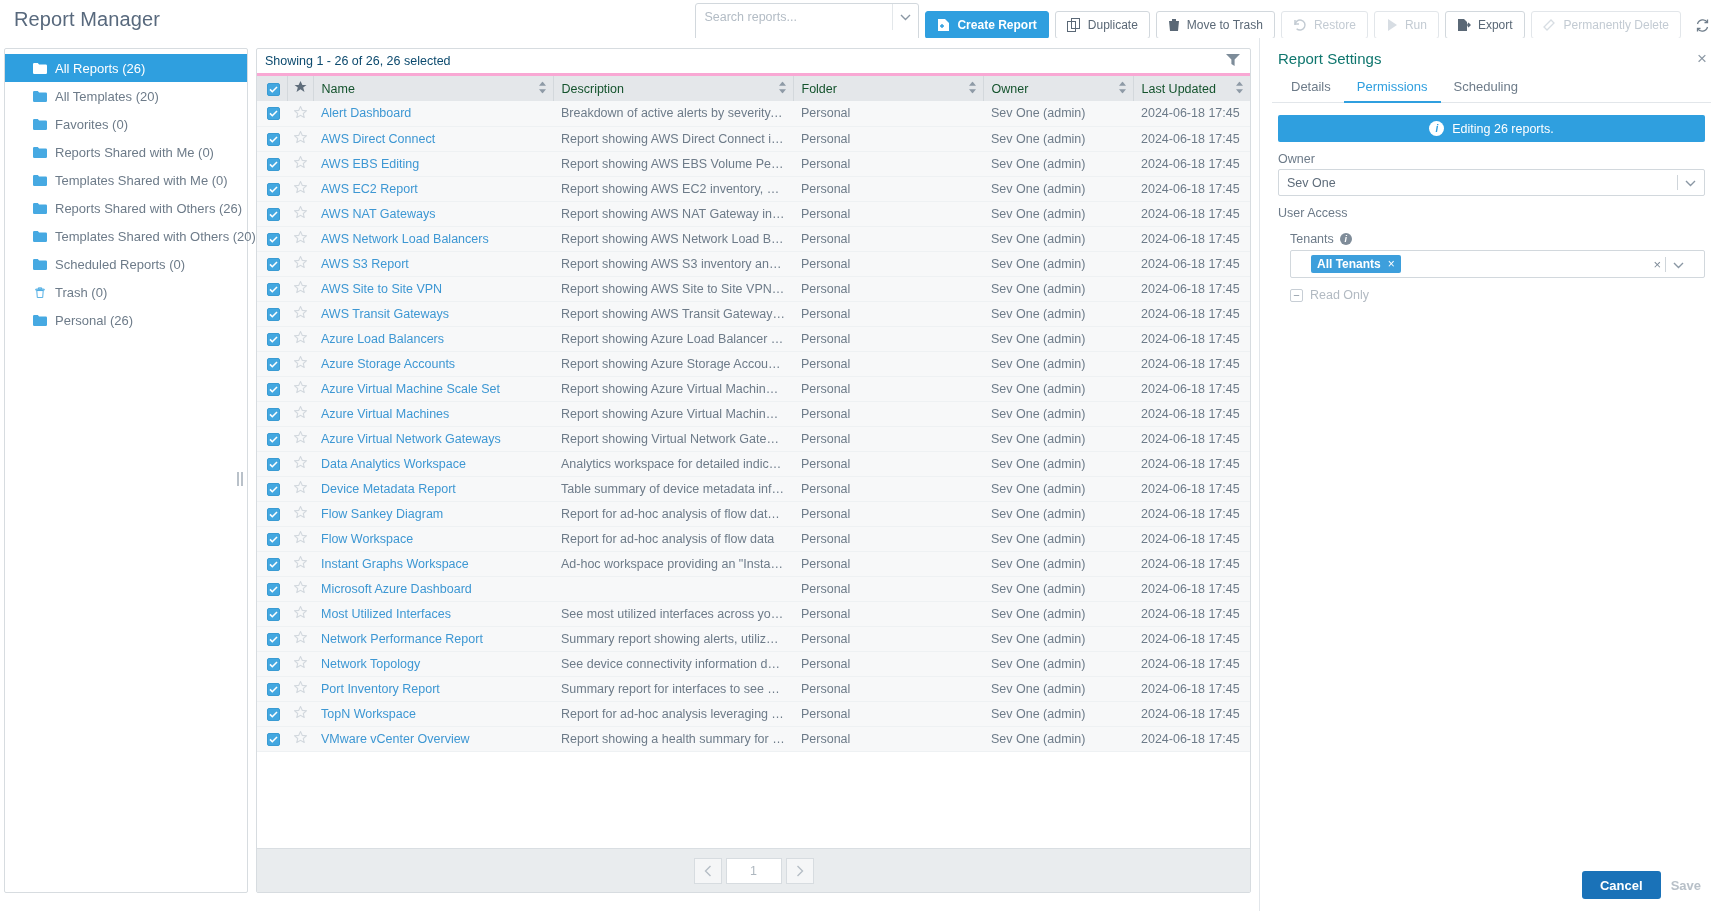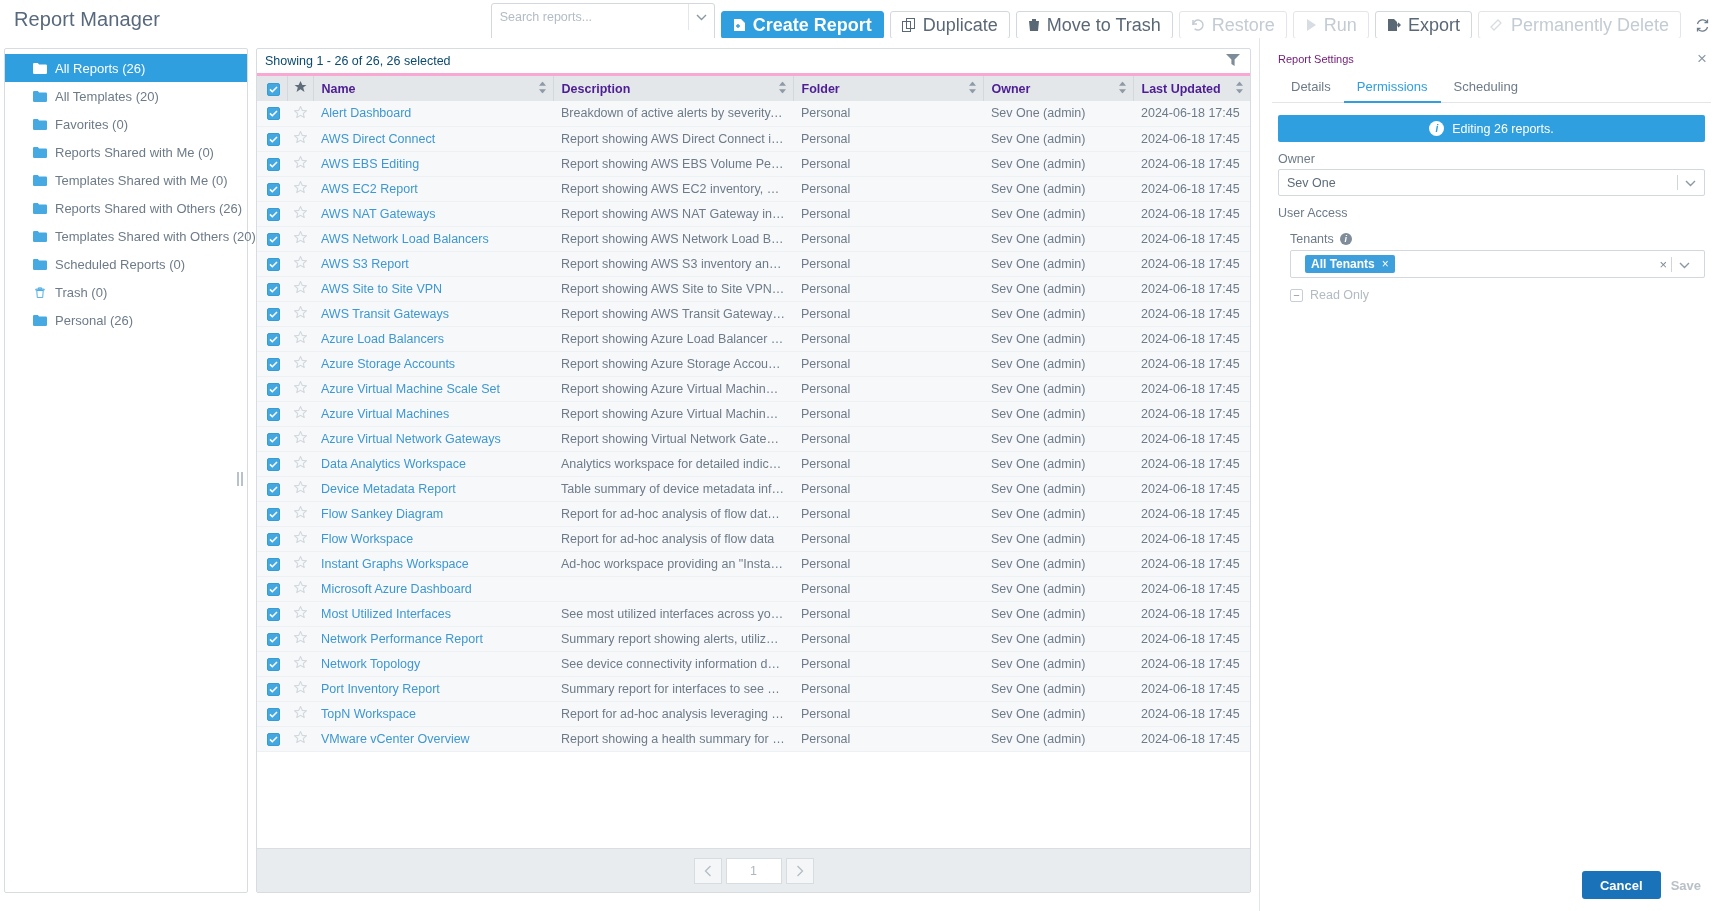--- a/index.html
+++ b/index.html
@@ -45,21 +45,21 @@
   .search-input::placeholder { color: #b3bcc5; }
   .search-caret {
     width: 26px; height: 26px; display: flex; align-items: center; justify-content: center;
     border-left: 1px solid #e3e7ea; color: #8a97a4;
   }
   .btn {
     height: 28px; padding: 0 11px;
     display: inline-flex; align-items: center; gap: 7px;
     border: 1px solid #d2d8dd; border-radius: 3px;
     background: #fff; color: #5a6876;
-    font-size: 18px; white-space: nowrap;
+    font-size: 12px; white-space: nowrap;
     cursor: pointer;
   }
   .btn.primary {
     background: #2f9fdf; border-color: #2f9fdf; color: #fff; font-weight: bold;
   }
   .btn.disabled { color: #c3cbd3; border-color: #e2e6ea; background:#fff; cursor: default; }
   .btn .ic { display: inline-flex; align-items: center; }
   .refresh-btn {
     width: 26px; height: 26px; display: flex; align-items: center; justify-content: center;
     color: #6f7d8a; cursor: pointer; margin-left: 2px;
@@ -99,21 +99,21 @@
   .table-topbar {
     height: 27px; display: flex; align-items: center; justify-content: space-between;
     padding: 0 10px 0 8px; font-size: 12.5px; color: #0c4a6e;
     border-bottom: 3px solid #f9a8d4;
   }
   .filter-icon { color: #7d8c99; cursor: pointer; }
 
   table { border-collapse: collapse; width: 100%; table-layout: fixed; }
   thead th {
     background: #e4e7ea; height: 25px;
-    font-weight: bold; font-size: 12.5px; color: #4c1d95;
+    font-weight: normal; font-size: 12.5px; color: #14532d;
     text-align: left; padding: 0 8px;
     border-right: 1px solid #d3d8dc;
     position: relative;
     user-select: none;
   }
   thead th:last-child { border-right: 0; }
   .sort-ic { position: absolute; right: 6px; top: 50%; transform: translateY(-50%); color: #8e9aa6; }
   tbody td {
     height: 25px; padding: 0 8px; font-size: 12.5px; color: #6d7b89;
     border-bottom: 1px solid #eef1f3;
@@ -154,21 +154,21 @@
   
   .settings {
     position: absolute; left: 1259px; top: 0px; width: 464px; height: 873px;
     background: #fff; border-left: 1px solid #e2e6ea;
     padding: 0 12px;
   }
   .settings-head {
     display: flex; align-items: center; justify-content: space-between;
     padding: 12px 0 6px 6px;
   }
-  .settings-title { font-size: 11px; color: #701a75; }
+  .settings-title { font-size: 15px; color: #0f766e; }
   .close-x { color: #8e9aa6; font-size: 17px; cursor: pointer; padding: 0 4px; line-height: 1; }
   .tabs { display: flex; gap: 0; border-bottom: 1px solid #e2e6ea; padding-left: 6px; }
   .tab {
     padding: 6px 13px 7px; font-size: 13px; color: #6d7b89; cursor: pointer;
     border-bottom: 2px solid transparent; margin-bottom: -1px;
   }
   .tab.active { color: #2f9fdf; border-bottom-color: #2f9fdf; }
 
   .info-banner {
     margin: 12px 6px 0 6px; height: 27px; background: #2f9fdf; color: #fff;
@@ -191,21 +191,21 @@
   .chev { color: #8a97a4; }
 
   .tenants-label { margin: 12px 0 4px 18px; font-size: 12.5px; color: #6d7b89; display: flex; align-items: center; gap: 6px; }
   .info-i {
     width: 12px; height: 12px; border-radius: 50%; background: #7f8c99; color: #fff;
     display: inline-flex; align-items: center; justify-content: center;
     font-size: 9px; font-weight: bold; font-style: italic;
   }
   .tenants-box {
     margin: 0 6px 0 18px; min-height: 28px; border: 1px solid #d2d8dd; border-radius: 2px;
-    display: flex; align-items: center; padding: 0 14px; background: #fff;
+    display: flex; align-items: center; padding: 0 20px; background: #fff;
   }
   .chip {
     background: #3d9fdc; color: #fff; font-size: 12px; font-weight: bold;
     border-radius: 2px; padding: 2px 6px; display: inline-flex; align-items: center; gap: 7px;
   }
   .chip .x { font-weight: normal; cursor: pointer; }
   .clear-x { color: #7d8a97; margin-left: auto; cursor: pointer; padding: 0 4px; }
 
   .readonly-row { margin: 10px 0 0 18px; display: flex; align-items: center; gap: 7px; font-size: 12.5px; color: #b2bac2; }
   .minus-box {

